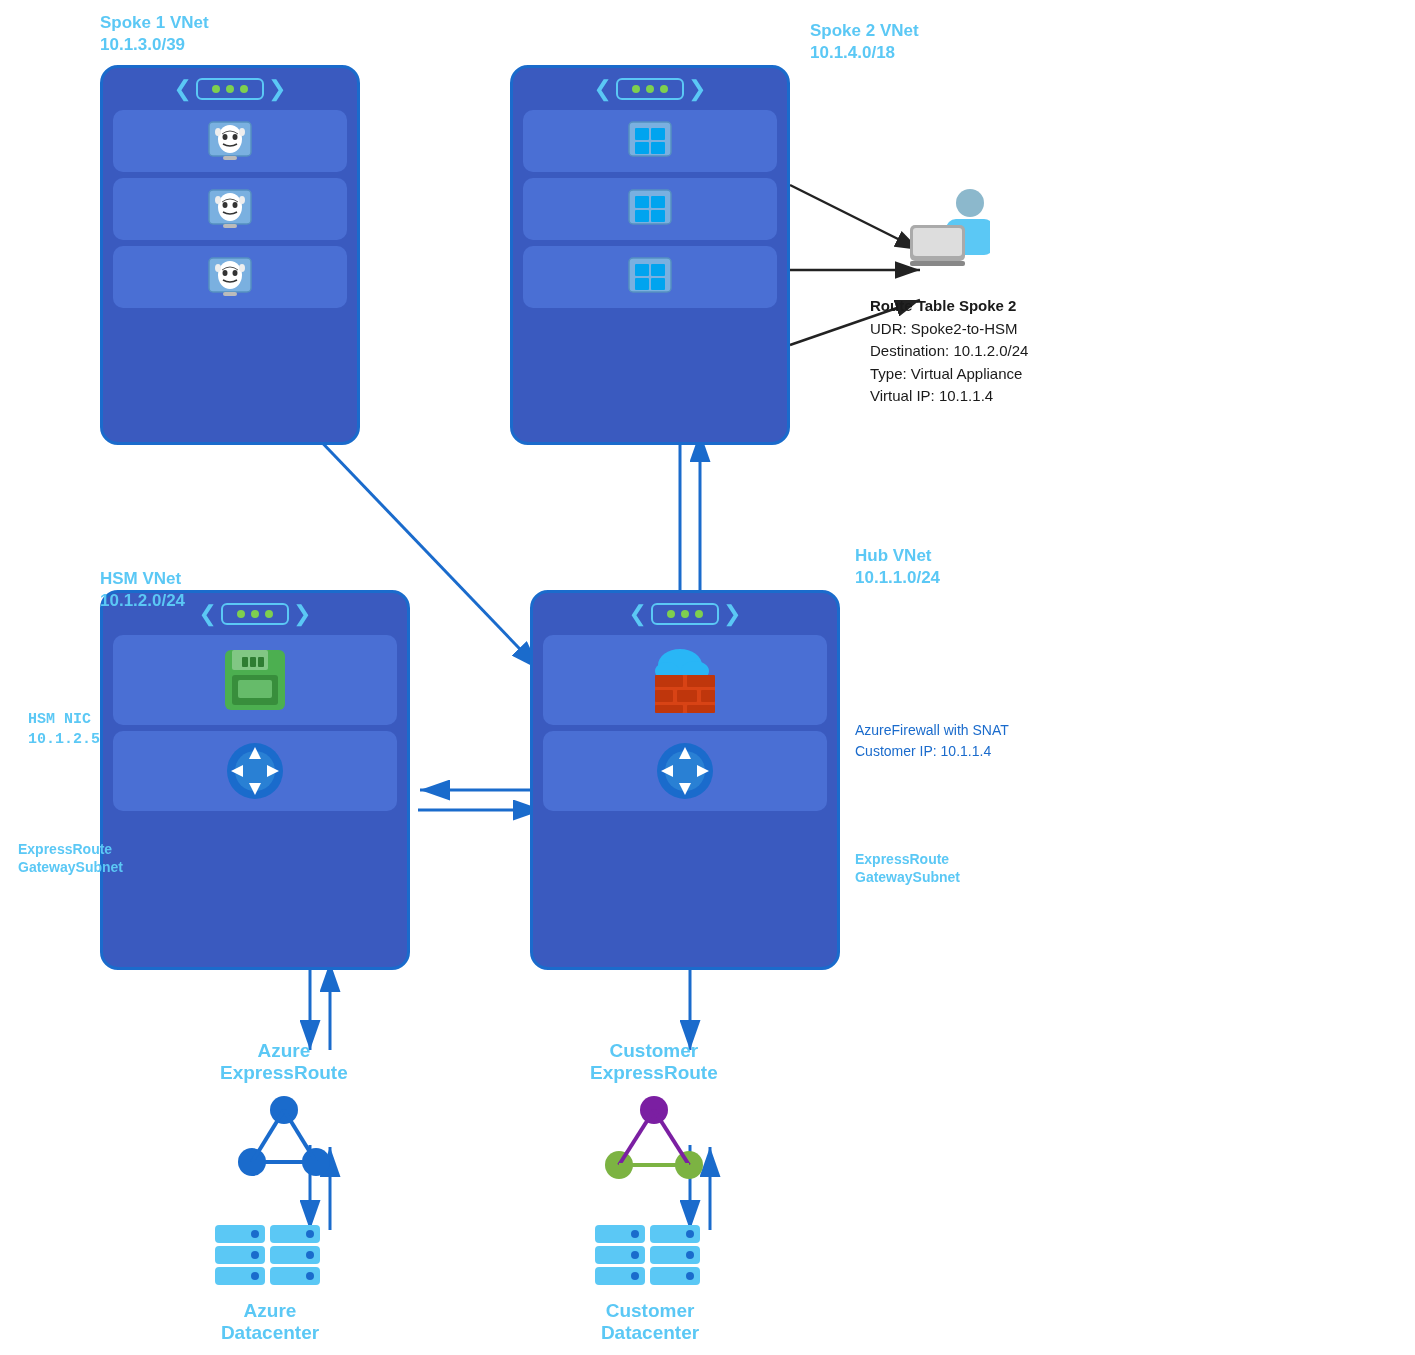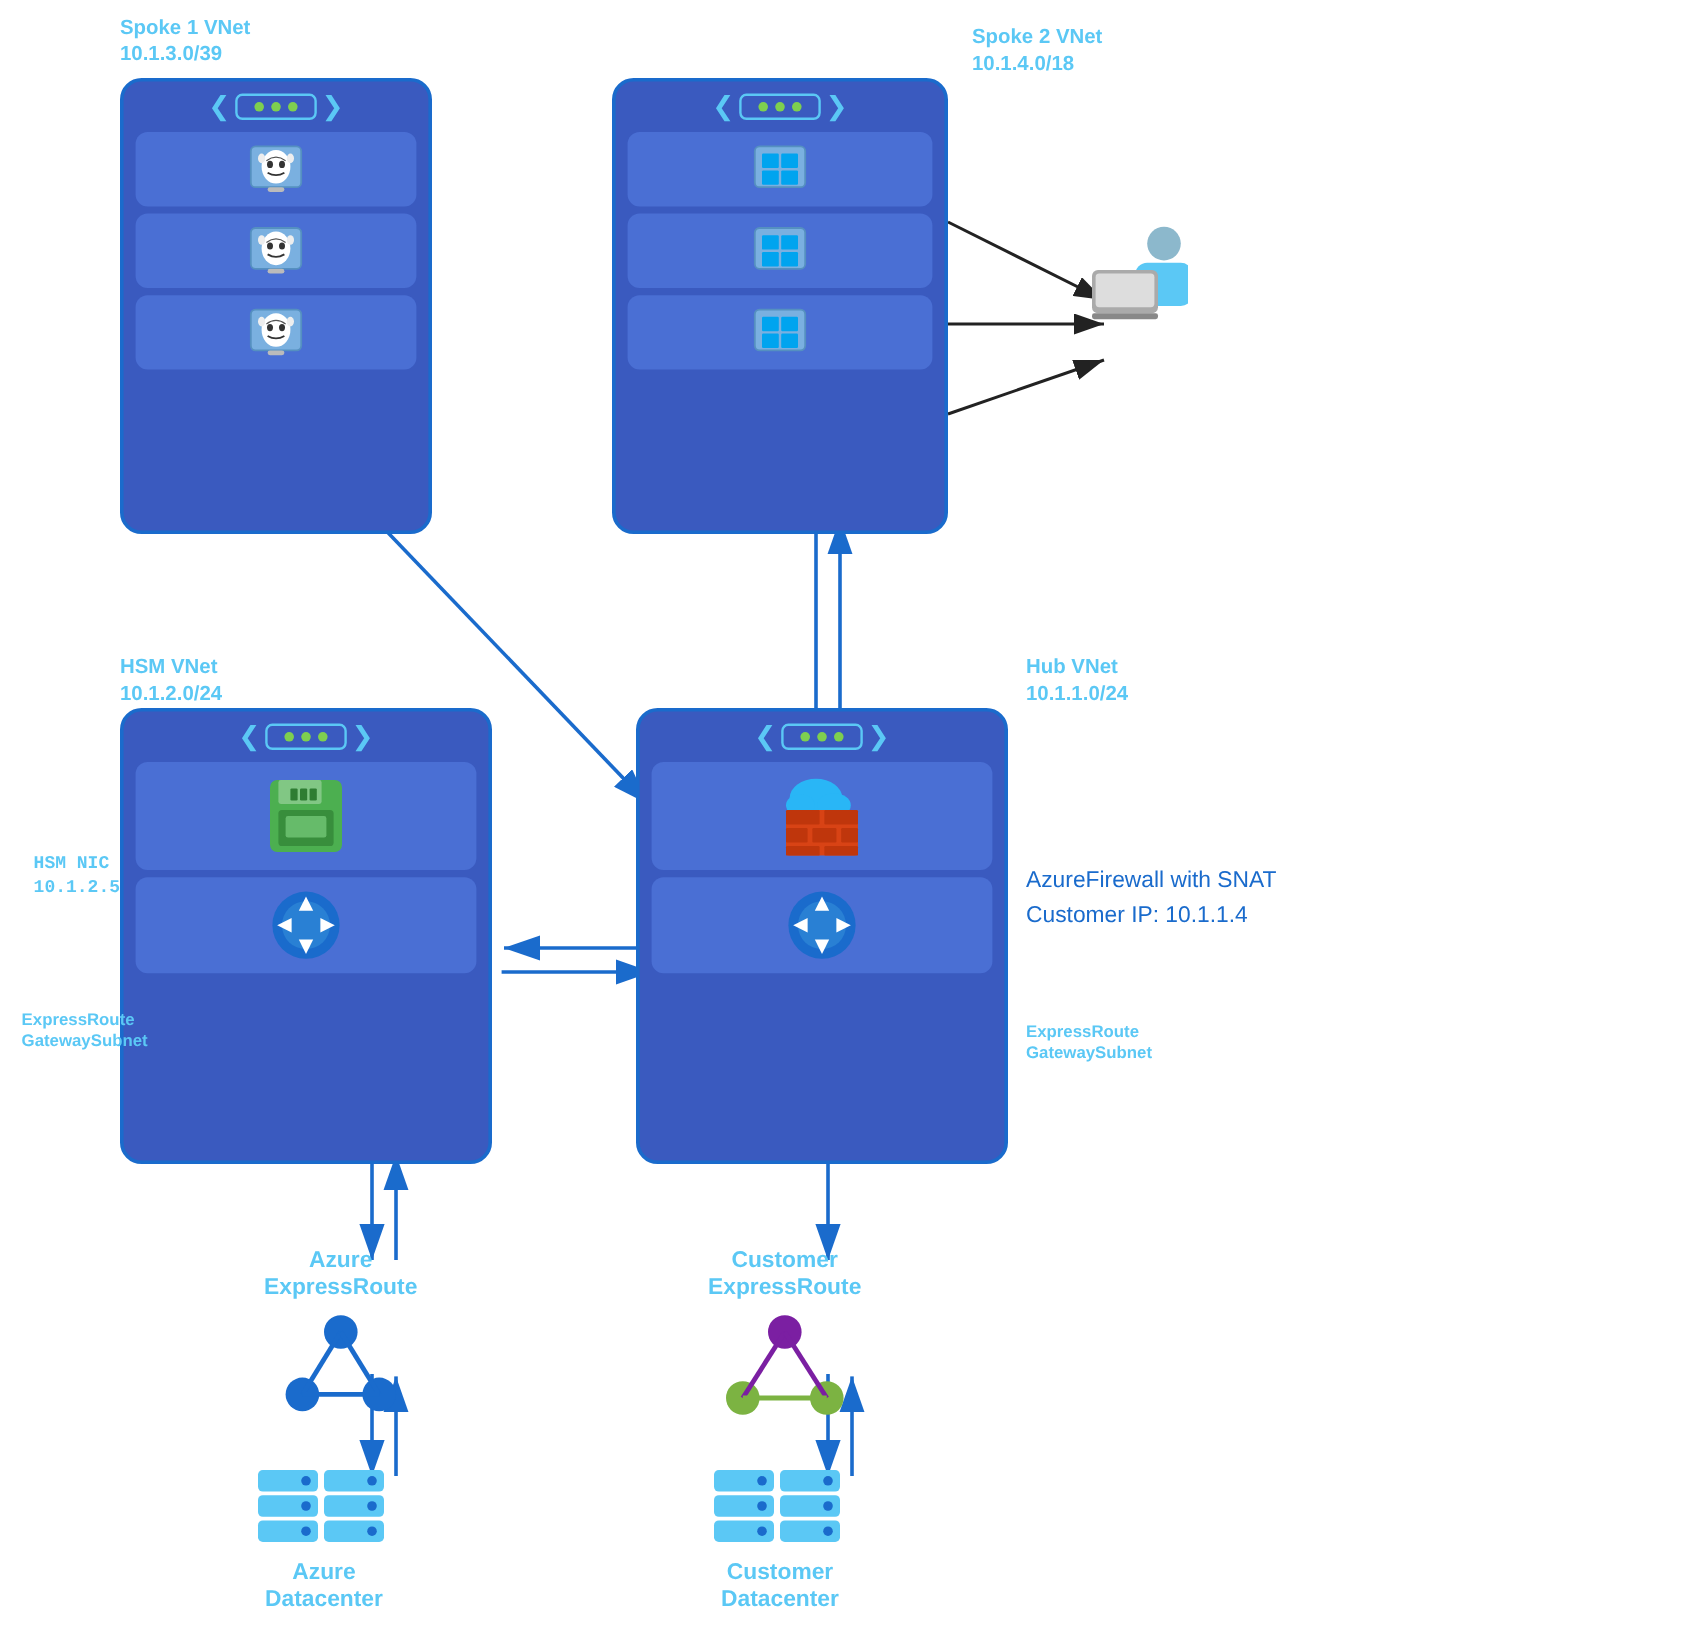--- a/index.html
+++ b/index.html
@@ -133,21 +133,21 @@
       position: absolute;
       color: #5bc8f5;
       font-size: 15px;
       font-weight: 600;
       line-height: 1.3;
     }
 
     .right-label {
       position: absolute;
       color: #1a6bcc;
-      font-size: 19px;
+      font-size: 14px;
       line-height: 1.5;
     }
   </style>
 </head>
 <body>
 
 <div class="diagram-container">
 
   <svg class="arrows-svg">
     <defs>
@@ -317,20 +317,29 @@
 
       <circle cx="60" cy="18" r="14" fill="#8cb8cc"></circle>
       <rect x="36" y="34" width="48" height="36" rx="10" fill="#5bc8f5"></rect>
 
       <rect x="0" y="40" width="55" height="36" rx="5" fill="#aaa"></rect>
       <rect x="3" y="43" width="49" height="28" rx="3" fill="#ddd"></rect>
       <rect x="0" y="76" width="55" height="5" rx="2" fill="#888"></rect>
     </svg>
   </div>
 
+  <div class="annotation-box" style="left:870px; top:295px; width:320px;">
+    <div class="annotation-text">
+      <span class="bold">Route Table Spoke 2</span><br>
+      <span>UDR: Spoke2-to-HSM</span><br>
+      <span>Destination: 10.1.2.0/24</span><br>
+      <span>Type: Virtual Appliance</span><br>
+      <span>Virtual IP: 10.1.1.4</span>
+    </div>
+  </div>
 
   <div class="vnet-box" style="left:100px; top:590px; width:310px; height:380px;">
     <div class="vnet-header">
       <span class="chevron-left">❮</span>
       <div class="dots-icon">
         <div class="dot"></div>
         <div class="dot"></div>
         <div class="dot"></div>
       </div>
       <span class="chevron-right">❯</span>
@@ -355,21 +364,21 @@
         <circle cx="32" cy="32" r="20" fill="#2980d4"></circle>
 
         <polygon points="32,8 38,20 26,20" fill="#fff"></polygon>
         <polygon points="32,56 38,44 26,44" fill="#fff"></polygon>
         <polygon points="8,32 20,26 20,38" fill="#fff"></polygon>
         <polygon points="56,32 44,26 44,38" fill="#fff"></polygon>
       </svg>
     </div>
   </div>
 
-  <div class="vnet-label" style="left:100px; top:545px;">
+  <div class="vnet-label" style="left:100px; top:568px;">
     <span>HSM VNet</span><br>
     <span>10.1.2.0/24</span>
   </div>
 
   <div class="side-label" style="left:28px; top:710px;font-family:Liberation Mono, monospace;">
     <span>HSM NIC</span><br>
     <span>10.1.2.5</span>
   </div>
 
   <div class="side-label" style="left:18px; top:840px; white-space:pre-line; font-size:14px;">ExpressRoute

